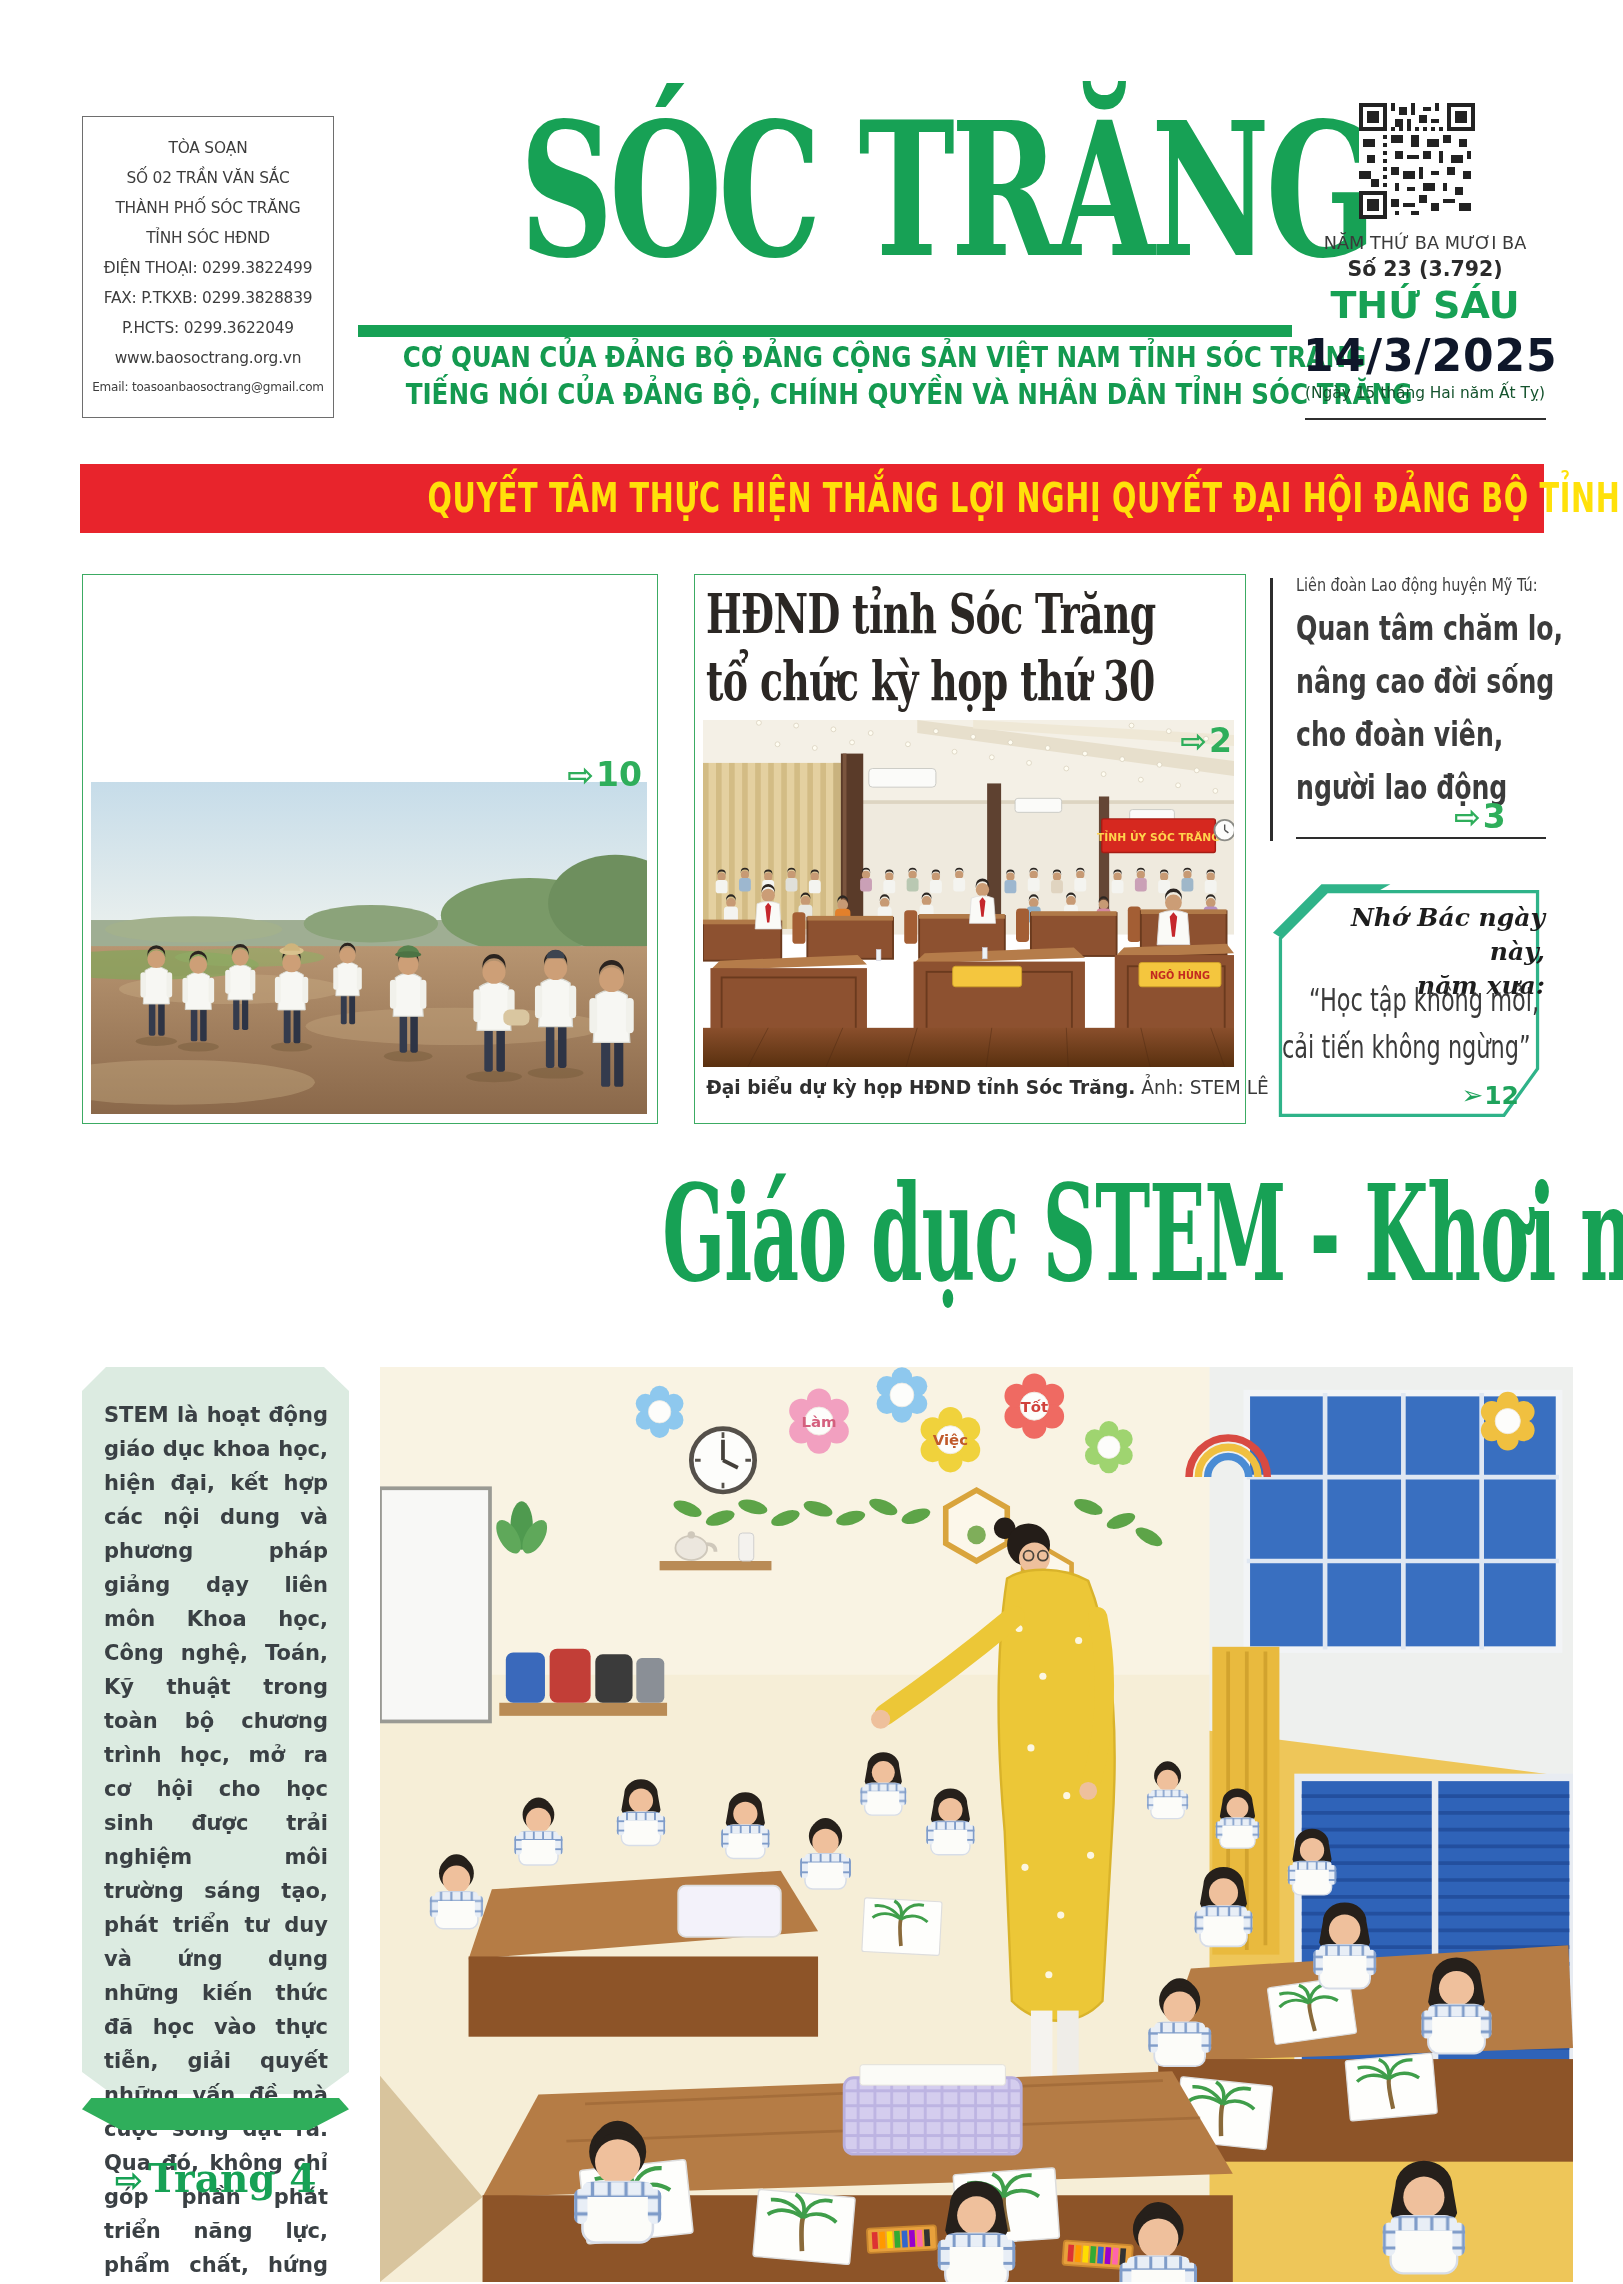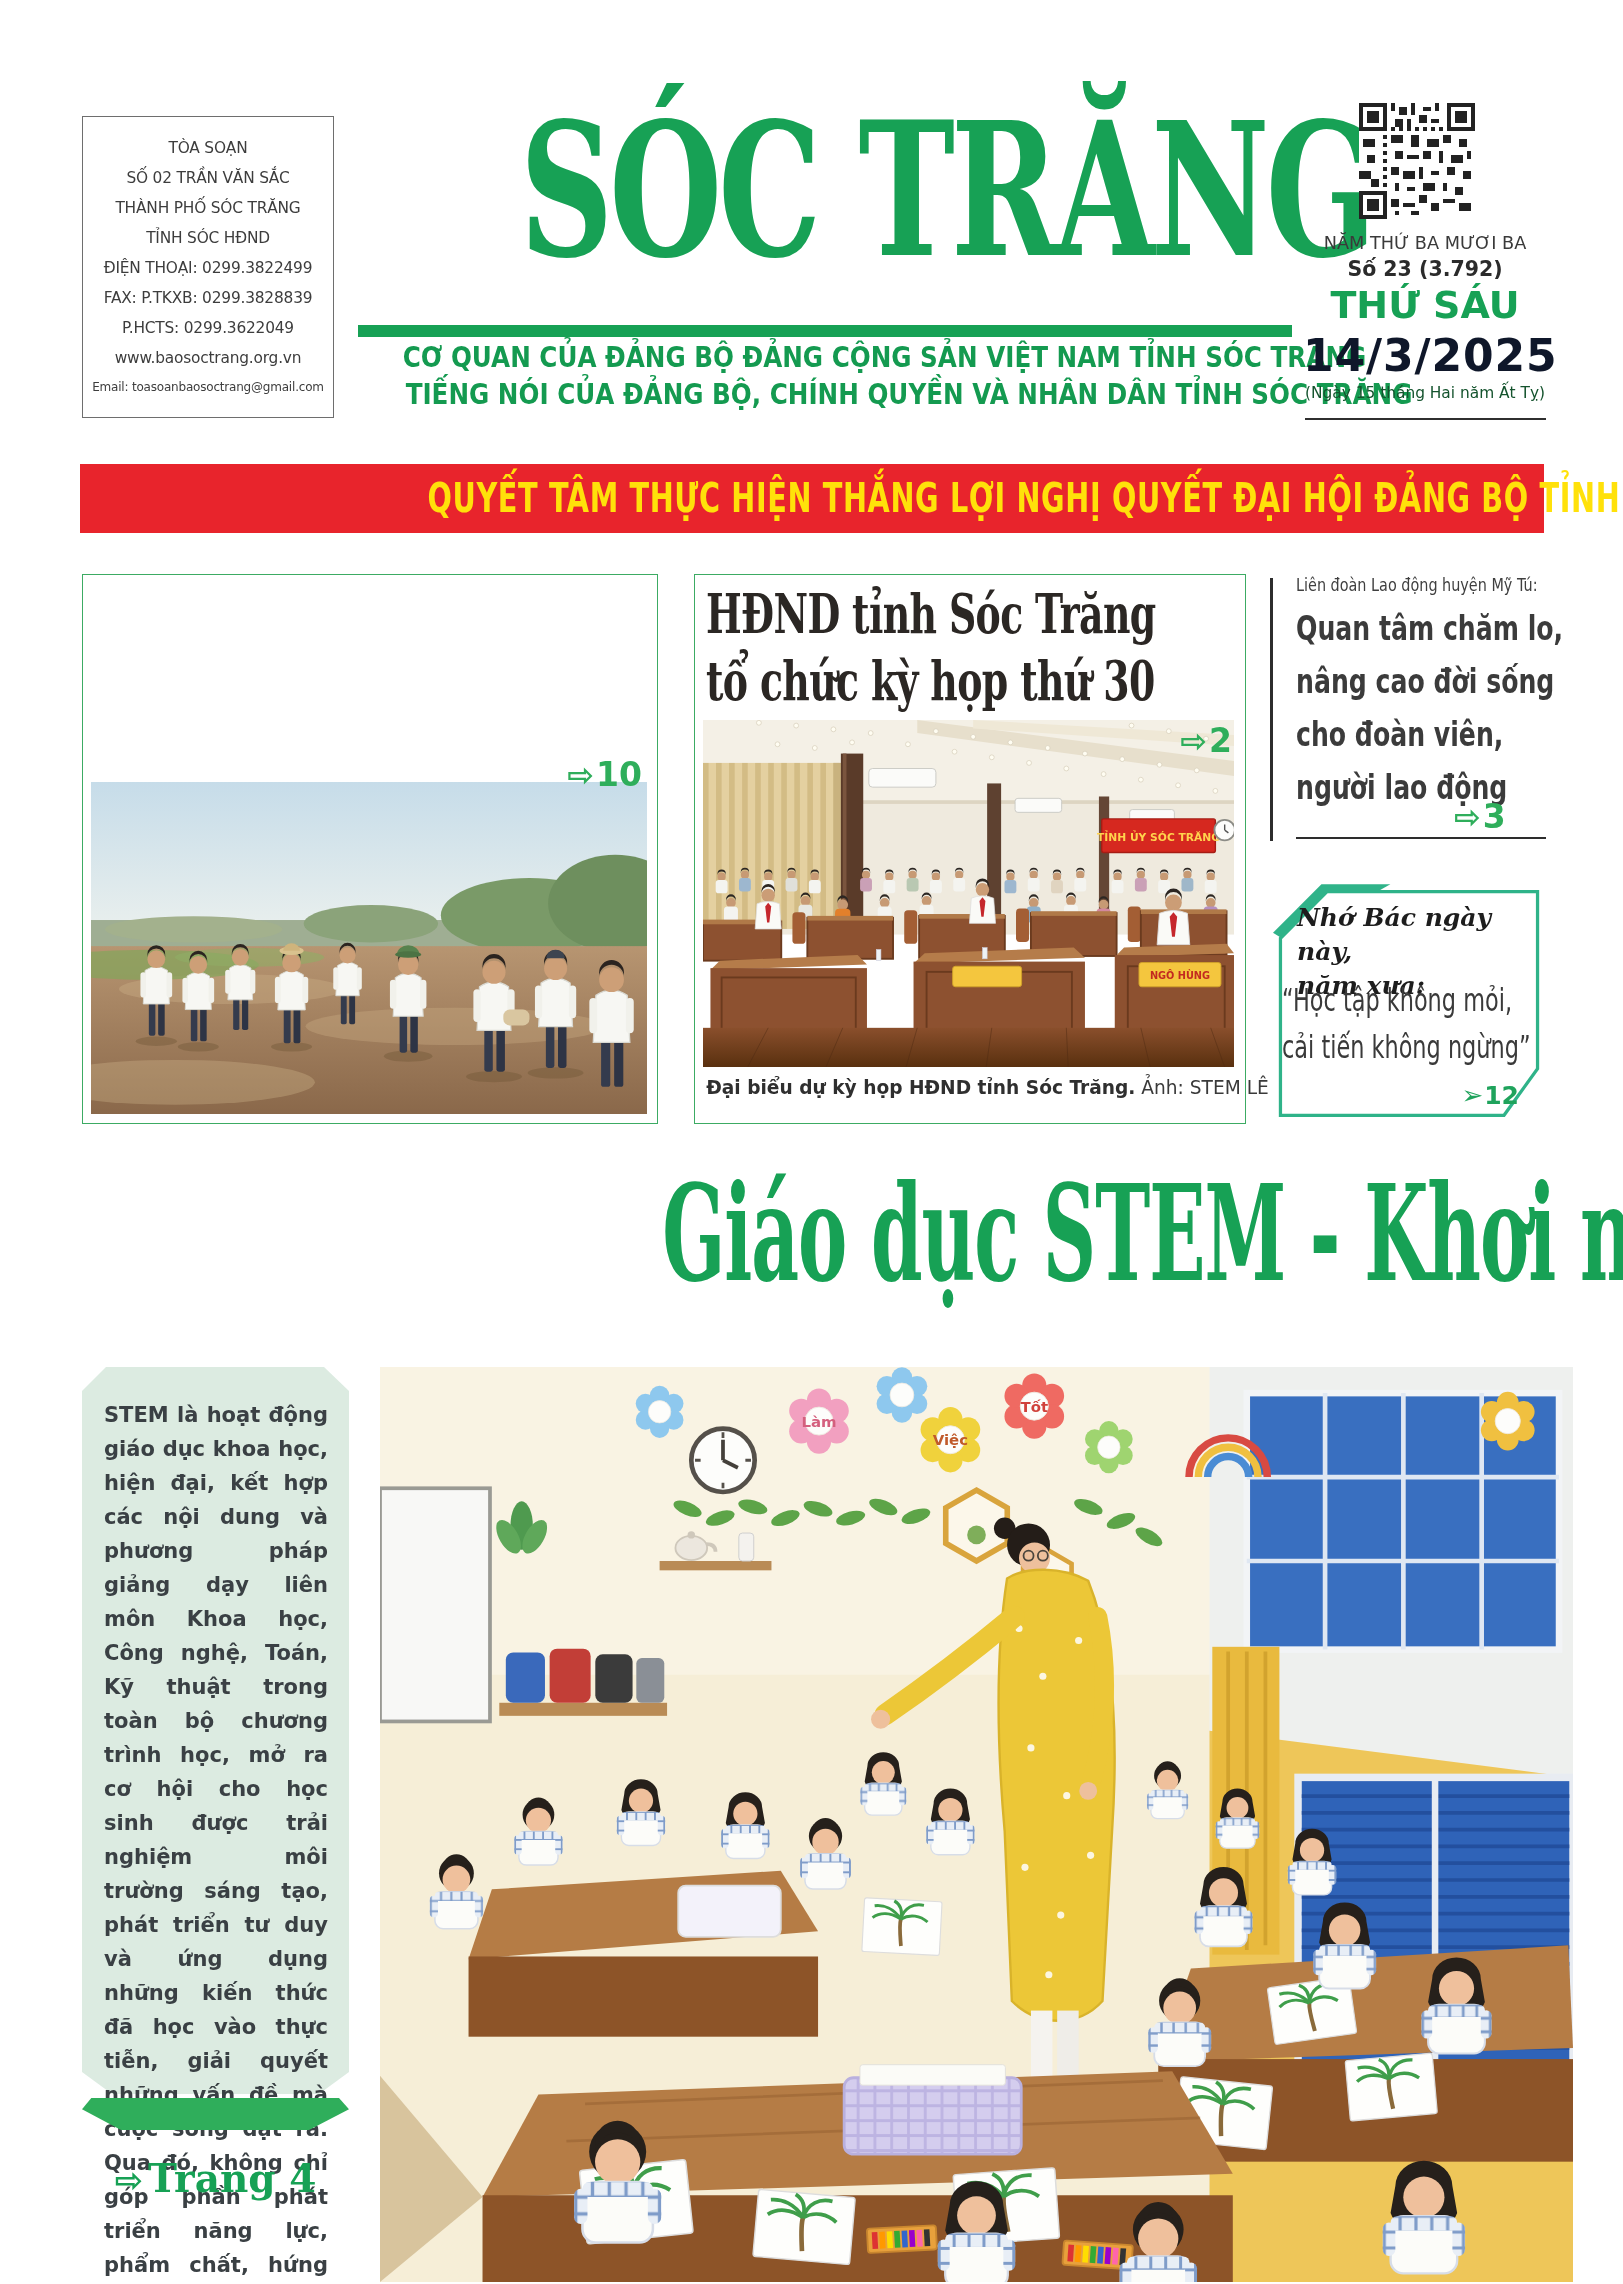--- a/index.html
+++ b/index.html
@@ -47,21 +47,21 @@
   .cap b{color:#2f2f2f;}
   .vdiv{left:1270px;top:578px;width:2.8px;height:263px;background:#2d2d2d;}
   .kick{left:1296px;top:574px;width:252px;color:#3f3f3f;}
   .kick span{font-size:18px;transform:scaleX(.80);}
   .hlr{left:1296px;top:602px;color:#3b3b3b;font-weight:bold;}
   .hlr div{line-height:53px;height:53px;}
   .hlr span{font-size:34px;transform:scaleX(.74);}
   .ruleR{left:1296px;top:837px;width:250px;height:2.3px;background:#2d2d2d;}
 
   
-  .qbox{left:1273px;top:884px;width:272px;height:239px;}
+  .qbox{left:1273px;top:884px;width:272px;height:239px;text-align:right;}
   .qk{position:absolute;left:24px;top:17px;font-family:"DejaVu Serif",serif;font-style:italic;
       font-weight:bold;font-size:25px;line-height:34px;color:#1d1d1d;}
   .qq{position:absolute;left:9.3px;top:93px;color:#3a3a3a;}
   .qq div{line-height:47px;height:47px;}
   .qq span{font-size:32px;transform:scaleX(.70);}
   .qref{position:absolute;right:26px;bottom:13px;display:flex;align-items:center;gap:0.9px;color:#1fa35c;font-weight:bold;}
   .qref .ar{font-size:26px;}
   .qref .pn{font-size:25px;}
 
   

